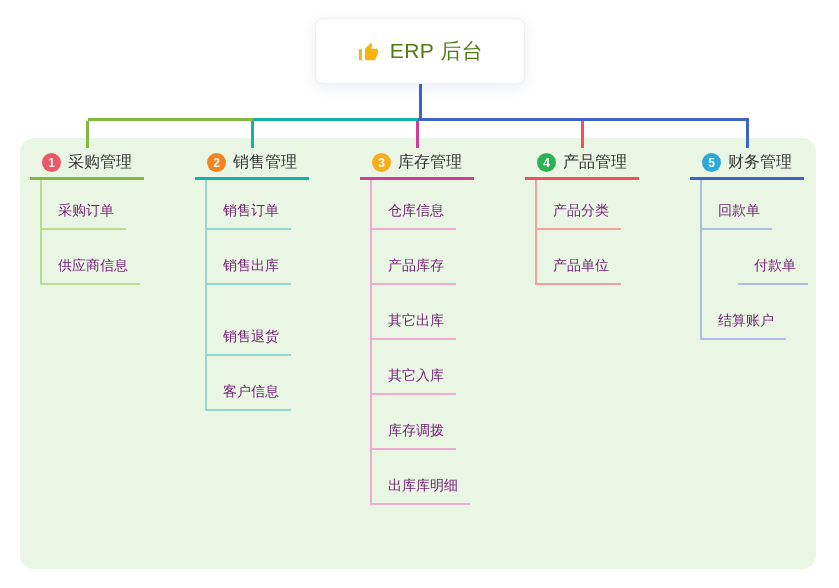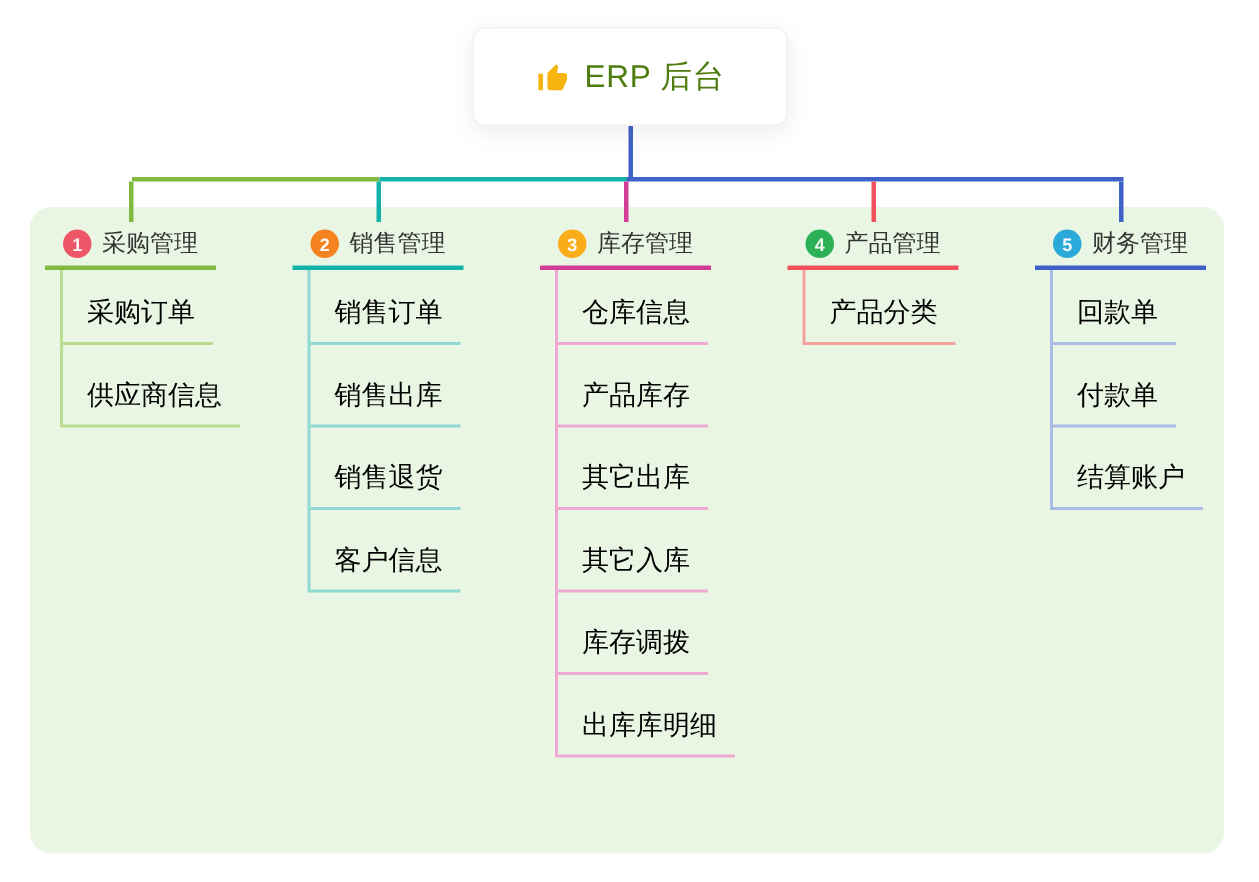--- a/index.html
+++ b/index.html
@@ -30,21 +30,21 @@
     color:rgba(255,255,255,.95);font-size:12px;font-weight:700;
     display:flex;align-items:center;justify-content:center;line-height:1;
   }
   .branch-label{font-size:16px;color:#333333;font-weight:500;white-space:nowrap;}
   .children{
     list-style:none;margin:0 0 0 10px;padding:0;border-left:2px solid;width:max-content;
   }
   .children li{
     height:55px;box-sizing:border-box;width:max-content;
     display:flex;align-items:flex-end;padding:0 12px 8px 16px;
-    border-bottom:2px solid;font-size:18px;color:#000000;white-space:nowrap;
+    border-bottom:2px solid;font-size:14px;color:#701a75;white-space:nowrap;
   }
   .children li:first-child{height:50px;}
 </style>
 </head>
 <body>
 
 <div class="canvas">
 
   <div class="panel" id="panel" style="background: rgb(233, 246, 227);"></div>
 
@@ -82,21 +82,21 @@
     </div>
 
     <div class="branch" style="left: 195px;">
       <div class="branch-header" style="border-color: rgb(20, 178, 168);">
         <span class="badge" style="background: rgb(245, 131, 31);">2</span>
         <span class="branch-label">销售管理</span>
       </div>
       <ul class="children" style="border-color: rgb(144, 217, 210);">
           <li style="border-color: rgb(144, 217, 210);">销售订单</li>
           <li style="border-color: rgb(144, 217, 210);">销售出库</li>
-          <li style="border-color: rgb(144, 217, 210);">销售退货</li>
+          <li style="border-color: rgb(144, 217, 210); margin-top: 16px;">销售退货</li>
           <li style="border-color: rgb(144, 217, 210);">客户信息</li>
         </ul>
     </div>
 
     <div class="branch" style="left: 360px;">
       <div class="branch-header" style="border-color: rgb(210, 61, 152);">
         <span class="badge" style="background: rgb(249, 173, 24);">3</span>
         <span class="branch-label">库存管理</span>
       </div>
       <ul class="children" style="border-color: rgb(239, 170, 212); text-align: right;">
@@ -109,29 +109,30 @@
         </ul>
     </div>
 
     <div class="branch" style="left: 525px;">
       <div class="branch-header" style="border-color: rgb(240, 81, 90);">
         <span class="badge" style="background: rgb(44, 177, 86);">4</span>
         <span class="branch-label">产品管理</span>
       </div>
       <ul class="children" style="border-color: rgb(246, 160, 156);">
           <li style="border-color: rgb(246, 160, 156);">产品分类</li>
+          <li style="border-color: rgb(246, 160, 156);">产品单位</li>
         </ul>
     </div>
 
     <div class="branch" style="left: 690px;">
       <div class="branch-header" style="border-color: rgb(63, 98, 200);">
         <span class="badge" style="background: rgb(43, 169, 218);">5</span>
         <span class="branch-label">财务管理</span>
       </div>
       <ul class="children" style="border-color: rgb(169, 188, 229);">
           <li style="border-color: rgb(169, 188, 229);">回款单</li>
-          <li style="border-color: rgb(169, 188, 229);">付款单</li>
+          <li style="border-color: rgb(169, 188, 229); margin-left: 36px;">付款单</li>
           <li style="border-color: rgb(169, 188, 229);">结算账户</li>
         </ul>
     </div>
   </div>
 
 </div>
 
 </body></html>

